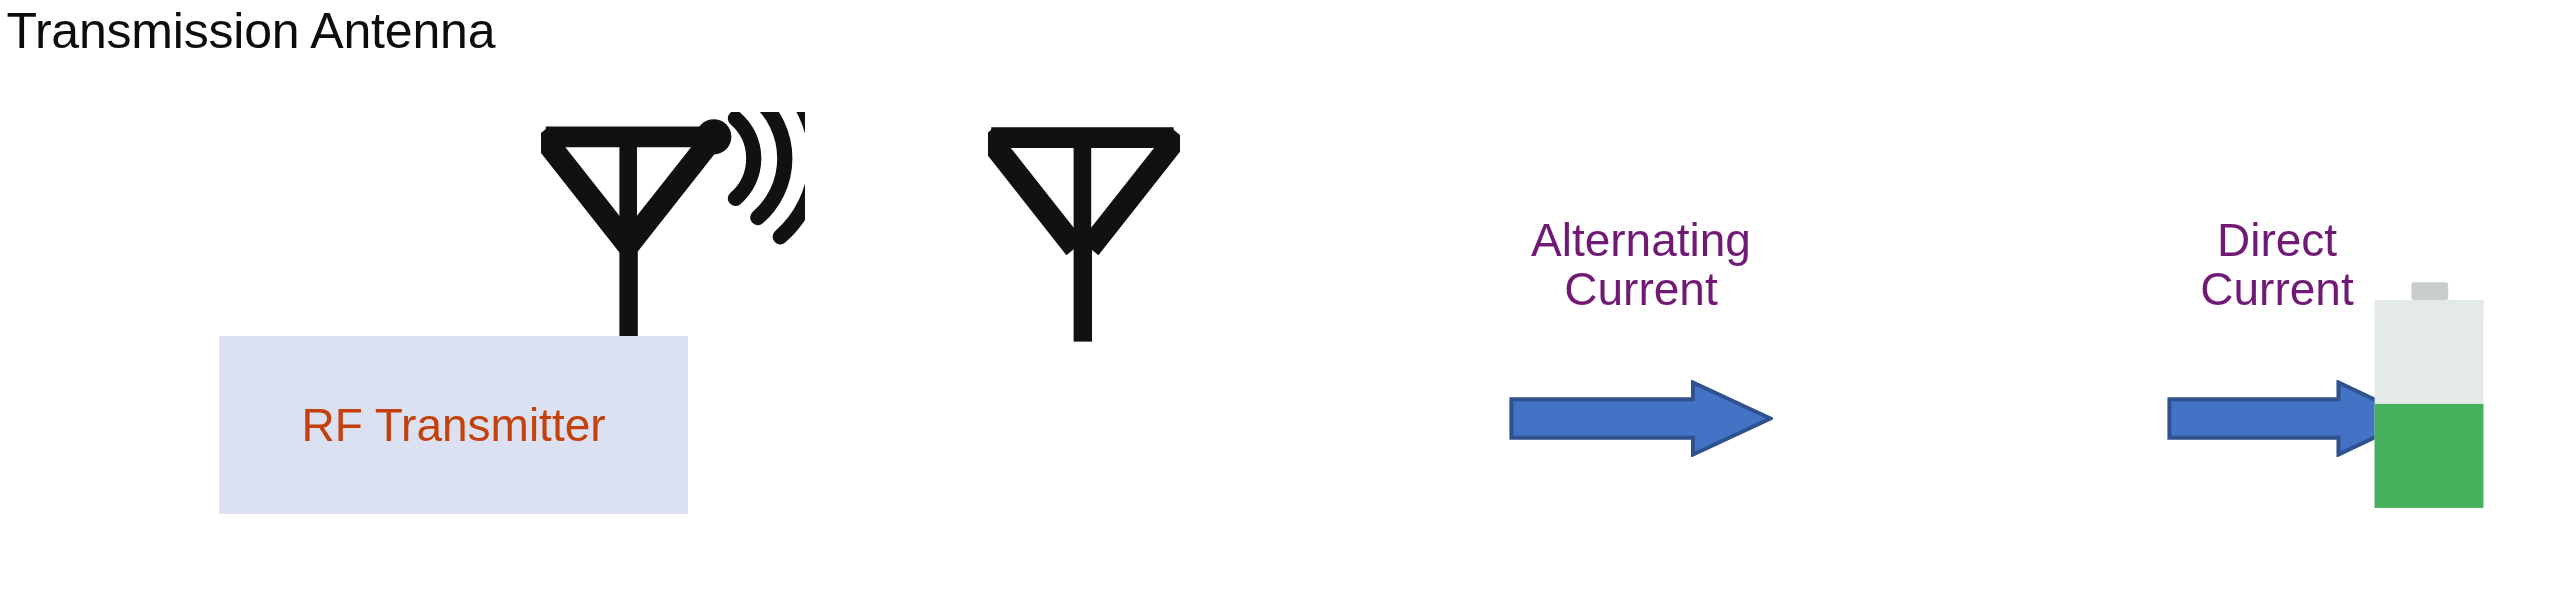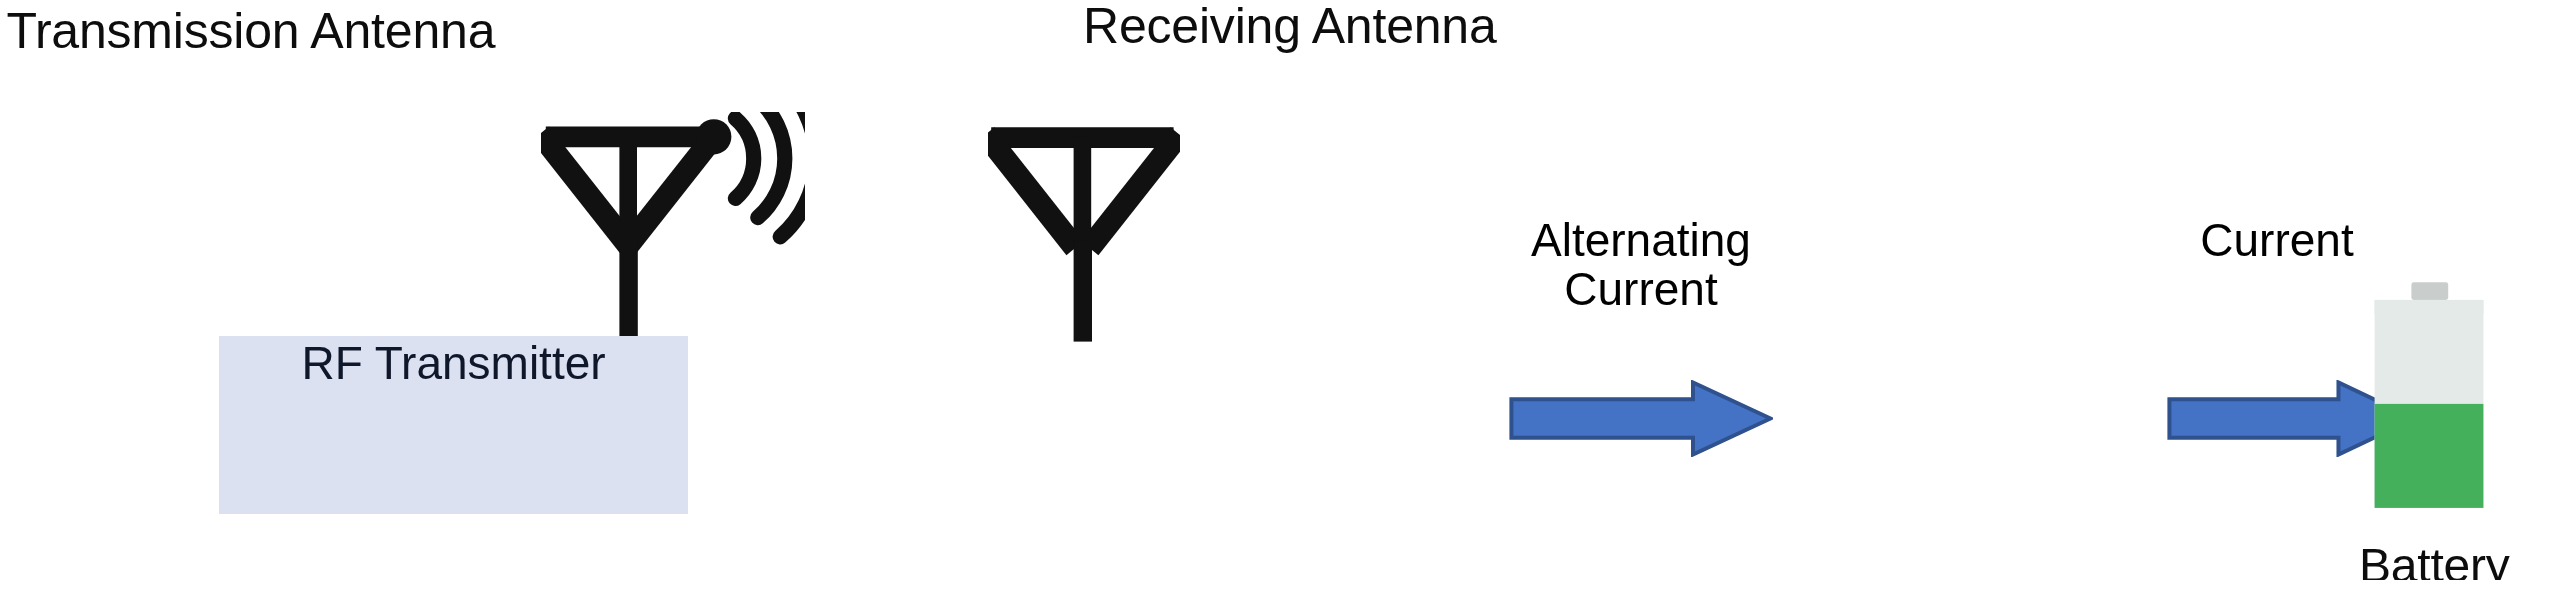--- a/index.html
+++ b/index.html
@@ -34,34 +34,35 @@
   #label-transmission-antenna { left: 6.4px;  top: 4.8px; }
   #label-receiving-antenna    { left: 1083px; top: 0px; }
   #label-battery              { left: 2359px; top: 541px; font-size: 48px; }
 
   
   .current-label {
     position: absolute;
     font-size: 46px;
     line-height: 1.06;
     text-align: center;
-    color: #000000;
+    color: #701a75;
     white-space: nowrap;
   }
   #label-alternating-current { left: 1469px; top: 216px; width: 344px; }
   #label-direct-current      { left: 2124px; top: 216px; width: 306px; }
   .current-label .ln { display: block; }
 
   
   .process-box {
     position: absolute;
     display: flex;
+    align-items: center;
     justify-content: center;
     font-size: 46px;
-    color: #0f172a;
+    color: #c2410c;
     white-space: nowrap;
   }
   #box-rf-transmitter {
     left: 219px;  top: 336px;  width: 469px;  height: 178px;
     background: #DCE1F2;
   }
   #box-rf-receiver {
     left: 1087px; top: 332px;  width: 453px;  height: 178px;
     background: #FBE2D3;
   }
@@ -81,21 +82,20 @@
   
   #icon-battery { left: 2365px; top: 282px; width: 128px; height: 231px; }
 </style>
 </head>
 <body>
 
 <div id="stage">
 
   <div class="free-label" id="label-transmission-antenna">Transmission Antenna</div>
 
-  <div class="free-label" id="label-receiving-antenna">Receiving Antenna</div>
 
   <div class="abs" id="icon-transmission-antenna">
     <svg viewBox="0 0 330 290" width="264" height="232" xmlns="http://www.w3.org/2000/svg">
 
       <path d="M6 18 L212 18 L212 44 L6 44 Z" fill="#111111"></path>
 
       <path d="M10 18 L122 160 L100 178 L-12 36 Z" fill="#111111"></path>
 
       <path d="M208 18 L96 160 L118 178 L230 36 Z" fill="#111111"></path>
 
@@ -137,20 +137,21 @@
     <span class="ln">Current</span>
   </div>
 
   <div class="abs" id="arrow-ac">
     <svg viewBox="0 0 330 96" width="264" height="77" xmlns="http://www.w3.org/2000/svg">
       <path d="M3 24 L230 24 L230 3 L327 48 L230 93 L230 72 L3 72 Z" fill="#4472C4" stroke="#2F528F" stroke-width="5" stroke-linejoin="miter"></path>
     </svg>
   </div>
 
   <div class="current-label" id="label-direct-current">
+    <span class="ln">Direct</span>
     <span class="ln">Current</span>
   </div>
 
   <div class="abs" id="arrow-dc">
     <svg viewBox="0 0 312 96" width="250" height="77" xmlns="http://www.w3.org/2000/svg">
       <path d="M3 24 L214 24 L214 3 L309 48 L214 93 L214 72 L3 72 Z" fill="#4472C4" stroke="#2F528F" stroke-width="5" stroke-linejoin="miter"></path>
     </svg>
   </div>
 
   <div class="abs" id="icon-battery">
@@ -159,16 +160,15 @@
       <rect x="58" y="0" width="46" height="22" rx="3" fill="#C9CDCC"></rect>
 
       <path d="M12 22 L148 22 L148 282 L12 282 Z" fill="#E4EAE8"></path>
 
       <rect x="12" y="22" width="136" height="18" fill="#E4EAE8"></rect>
 
       <rect x="12" y="152" width="136" height="130" fill="#45B05C"></rect>
     </svg>
   </div>
 
-  <div class="free-label" id="label-battery">Battery</div>
 
 </div>
 
 
 </body></html>

